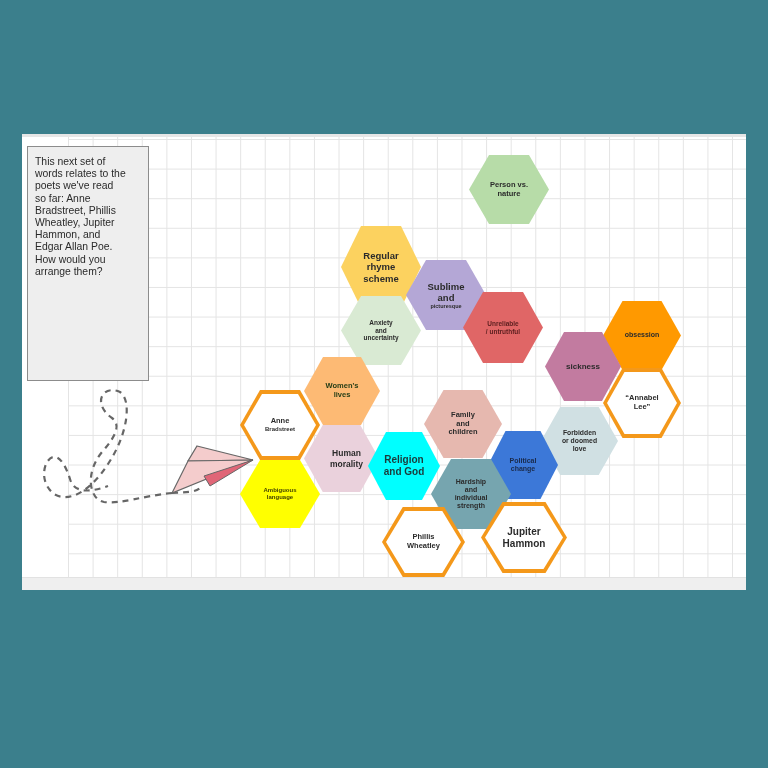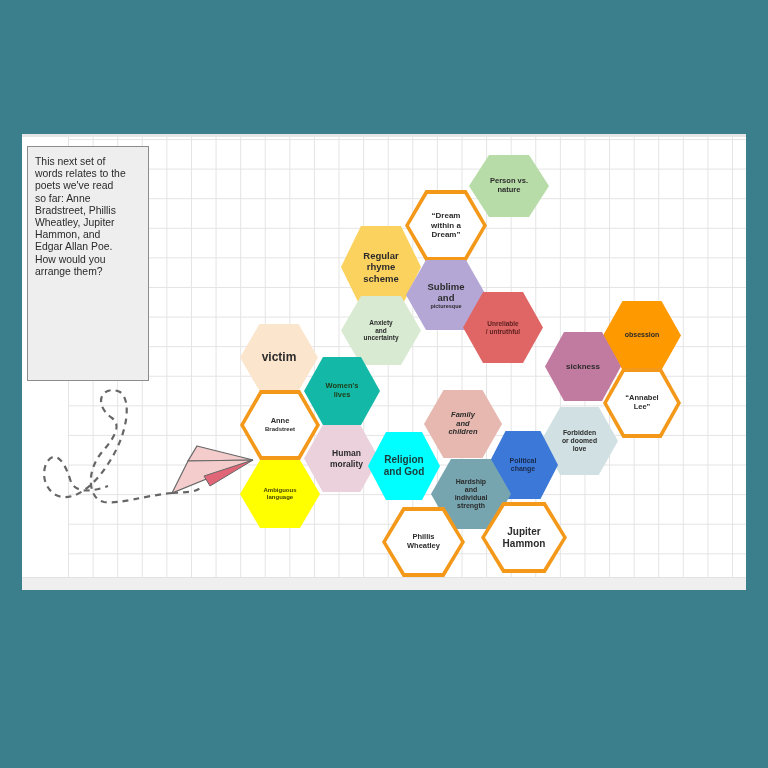--- a/index.html
+++ b/index.html
@@ -60,32 +60,25 @@
   </div>
 
   <svg class="plane" viewBox="0 0 724 456">
     <path d="M 150 359 C 120 362, 100 370, 82 368 C 68 366, 62 340, 80 318 C 96 300, 98 290, 90 284 C 70 270, 80 250, 98 258 C 110 266, 106 300, 86 330 C 70 355, 48 370, 32 360 C 22 352, 20 340, 24 330 C 30 318, 40 320, 48 345 C 52 360, 70 358, 86 352" fill="none" stroke="#666666" stroke-width="2.2" stroke-dasharray="6 5"></path>
     <path d="M 150 359 C 170 358, 175 358, 180 352" fill="none" stroke="#666666" stroke-width="2.2" stroke-dasharray="6 5"></path>
     <polygon points="175,312 231,326 166,327" fill="#f4cccc" stroke="#666666" stroke-width="1.2"></polygon>
     <polygon points="166,327 231,326 150,359" fill="#f4cccc" stroke="#666666" stroke-width="1.2"></polygon>
     <polygon points="182,342 231,326 188,352" fill="#e06677" stroke="#666666" stroke-width="1"></polygon>
   </svg>
 
-  <div class="hex" style="left:447px;top:21px;width:80px;height:62px;background:#b7dca8;">
+  <div class="hex" style="left:447px;top:21px;width:80px;height:69px;background:#b7dca8;">
     <span class="txt" style="font-size:7.5px;">Person vs.
 nature</span>
   </div>
 
-  <div class="hex outline" style="left:383px;top:56px;width:82px;height:71px;">
-    <div class="inner">
-        <span class="txt" style="font-size:8px;">“Dream
-within a
-Dream”</span>
-      </div>
-  </div>
 
   <div class="hex" style="left:319px;top:92px;width:80px;height:82px;background:#fcd25f;">
     <span class="txt" style="font-size:9.5px;">Regular
 rhyme
 scheme</span>
   </div>
 
   <div class="hex" style="left:384px;top:126px;width:80px;height:70px;background:#b4a7d6;flex-direction:column;">
     <span class="txt" style="font-size:9.5px;">Sublime
 and</span>
@@ -118,25 +111,22 @@
 Lee”</span>
       </div>
   </div>
 
   <div class="hex" style="left:519px;top:273px;width:77px;height:68px;background:#d0e0e3;">
     <span class="txt" style="font-size:6.8px;">Forbidden
 or doomed
 love</span>
   </div>
 
-  <div class="hex" style="left:218px;top:190px;width:78px;height:67px;background:#fce5cd;">
-    <span class="txt" style="font-size:12px;">victim</span>
-  </div>
 
-  <div class="hex" style="left:282px;top:223px;width:76px;height:68px;background:#14b8a6;">
+  <div class="hex" style="left:282px;top:223px;width:76px;height:68px;background:#fdba74;">
     <span class="txt" style="font-size:7.5px;color:#1f3a14;">Women's
 lives</span>
   </div>
 
   <div class="hex outline" style="left:218px;top:256px;width:80px;height:70px;">
     <div class="inner" style="flex-direction:column;">
       <span class="txt" style="font-size:7.5px;">Anne</span>
       <span class="txt" style="font-size:6px;">Bradstreet</span>
     </div>
   </div>
@@ -145,21 +135,21 @@
     <span class="txt" style="font-size:8.5px;margin-left:10px;">Human
 morality</span>
   </div>
 
   <div class="hex" style="left:346px;top:298px;width:72px;height:68px;background:#00ffff;">
     <span class="txt" style="font-size:10px;color:#1b3a3a;">Religion
 and God</span>
   </div>
 
   <div class="hex" style="left:402px;top:256px;width:78px;height:68px;background:#e6b8af;">
-    <span class="txt" style="font-size:7.5px;font-style:italic;">Family
+    <span class="txt" style="font-size:7.5px;">Family
 and
 children</span>
   </div>
 
   <div class="hex" style="left:466px;top:297px;width:70px;height:68px;background:#3c78d8;">
     <span class="txt" style="font-size:7px;color:#1a2a4a;">Political
 change</span>
   </div>
 
   <div class="hex" style="left:409px;top:325px;width:80px;height:70px;background:#76a5af;">

